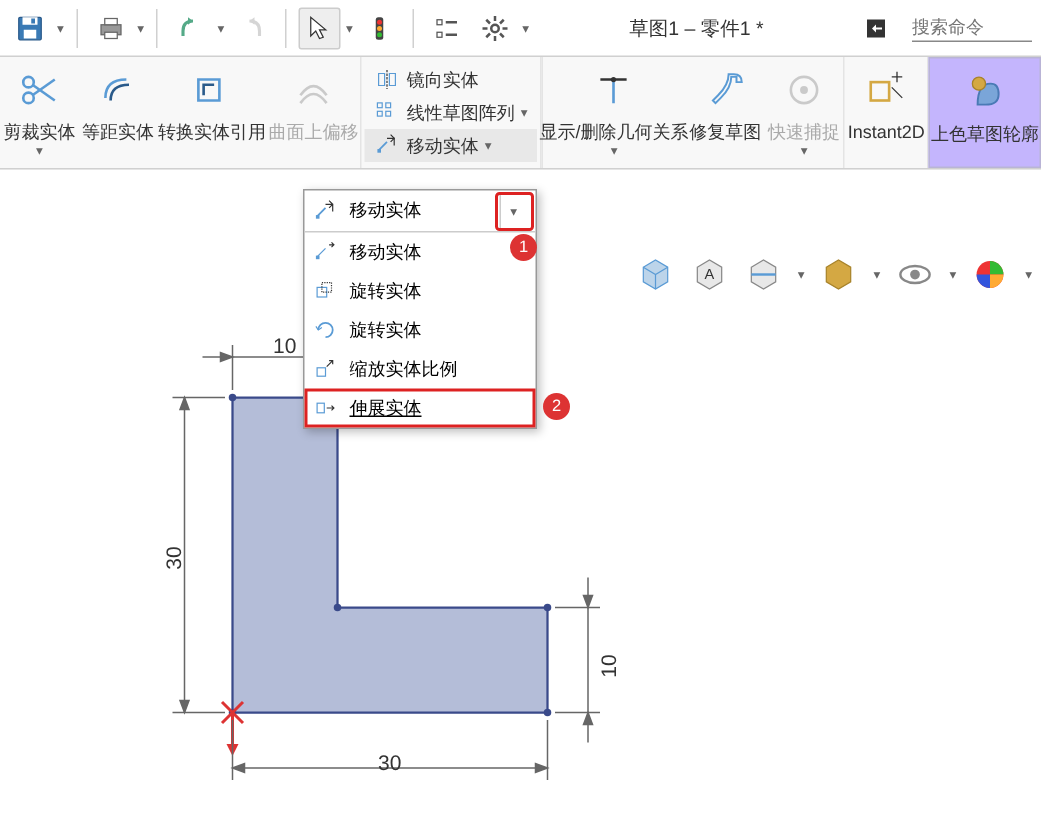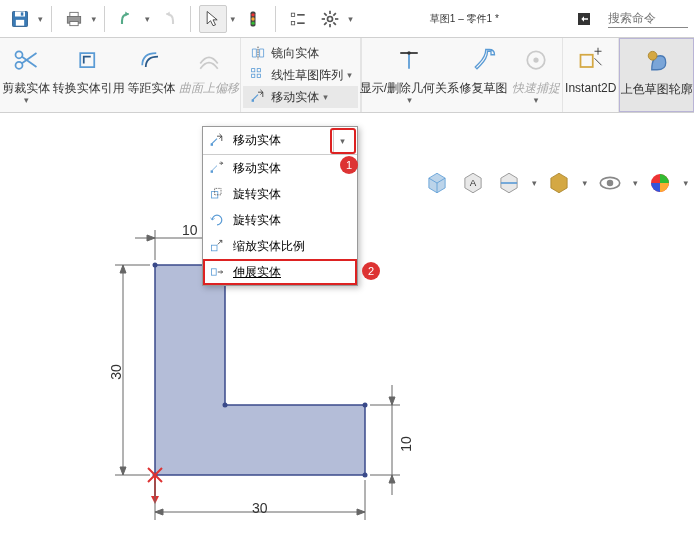--- a/index.html
+++ b/index.html
@@ -1,35 +1,35 @@
 <!DOCTYPE html>
 <html><head>
 <meta charset="utf-8">
 <style>
   * { box-sizing: border-box; margin: 0; padding: 0; }
   body { font-family: "Microsoft YaHei", sans-serif; font-size: 12px; background: #fff; width: 694px; height: 556px; overflow: hidden; position: relative; }
   .qat { height: 38px; border-bottom: 1px solid #d0d0d0; display: flex; align-items: center; padding: 0 6px; gap: 4px; }
   .qat .sep { width: 1px; height: 26px; background: #d0d0d0; margin: 0 4px; }
   .qat .qbtn { width: 28px; height: 28px; display: flex; align-items: center; justify-content: center; border-radius: 2px; }
   .qat .qbtn svg { width: 20px; height: 20px; }
-  .qat .title { margin-left: auto; margin-right: auto; font-size: 10px; color: #333; }
+  .qat .title { margin-left: auto; margin-right: auto; font-size: 13px; color: #333; }
   .qat .search { display: flex; align-items: center; gap: 16px; }
   .qat .search input { width: 80px; border: none; border-bottom: 1px solid #888; font-size: 12px; padding: 2px 0; outline: none; }
   .ribbon { display: flex; border-bottom: 1px solid #d0d0d0; background: #f8f8f8; }
   .rbtn { display: flex; flex-direction: column; align-items: center; justify-content: flex-start; padding: 6px 6px 4px 6px; min-width: 44px; position: relative; }
   .rbtn .ico { width: 32px; height: 32px; display: flex; align-items: center; justify-content: center; }
   .rbtn .ico svg { width: 28px; height: 28px; }
   .rbtn .lbl { font-size: 12px; line-height: 13px; text-align: center; color: #333; margin-top: 6px; white-space: nowrap; }
   .rbtn.small { min-width: auto; flex-direction: row; padding: 2px 6px; height: 22px; align-items: center; }
   .rbtn.small .ico { width: 18px; height: 18px; }
   .rbtn.small .ico svg { width: 16px; height: 16px; }
   .rbtn.small .lbl { margin: 0 0 0 4px; font-size: 12px; }
-  .rbtn.disabled .lbl { color: #aaa; font-style: italic; }
+  .rbtn.disabled .lbl { color: #aaa; }
   .rbtn.disabled svg { opacity: 0.4; }
-  .rbtn.highlight { background: #e5e5e5; border: 1px solid #b9b4d6; }
+  .rbtn.highlight { background: #c4b5fd; border: 1px solid #b9b4d6; }
   .rgroup { display: flex; flex-direction: column; justify-content: flex-start; padding: 4px 0; border-right: 1px solid #e4e4e4; }
   .rsep { width: 1px; background: #e4e4e4; }
   .dd { font-size: 9px; color: #666; }
   .dropdown { position: absolute; top: 126px; left: 202px; width: 156px; background: #fff; border: 1px solid #999; box-shadow: 2px 2px 6px rgba(0,0,0,0.25); z-index: 50; }
   .dropdown .row { display: flex; align-items: center; height: 26px; padding: 0 6px; gap: 8px; }
   .dropdown .row:first-child { border-bottom: 1px solid #ccc; height: 28px; }
   .dropdown .row svg { width: 16px; height: 16px; flex-shrink: 0; }
   .dropdown .row.hl { outline: 2px solid #d22; outline-offset: -2px; text-decoration: underline; }
   .dropdown .ddarrow { width: 18px; height: 26px; border-left: 1px solid #ccc; display: flex; align-items: center; justify-content: center; margin-left: auto; }
   .callout-box1 { position: absolute; top: 128px; left: 330px; width: 26px; height: 26px; border: 2px solid #d22; border-radius: 3px; z-index: 60; }
@@ -134,34 +134,34 @@
           <line x1="11" y1="12" x2="28" y2="24" stroke="#5a9bd5" stroke-width="2"></line>
           <line x1="11" y1="20" x2="28" y2="8" stroke="#5a9bd5" stroke-width="2"></line>
         </svg>
       </div>
     <div class="lbl">剪裁实体</div>
       <span class="dd">▾</span>
   </div>
   <div class="rbtn">
     <div class="ico">
         <svg viewBox="0 0 32 32">
+          <path d="M6 22 Q6 8 22 8" fill="none" stroke="#5a9bd5" stroke-width="2"></path>
+          <path d="M10 24 Q10 12 24 12" fill="none" stroke="#2a5a8a" stroke-width="2"></path>
+        </svg>
+      </div>
+    <div class="lbl">等距实体</div>
+  </div>
+  <div class="rbtn">
+    <div class="ico">
+        <svg viewBox="0 0 32 32">
           <path d="M6 24 L6 8 L22 8 L22 24 Z" fill="none" stroke="#5a9bd5" stroke-width="2"></path>
           <path d="M10 20 L10 12 L18 12" fill="none" stroke="#2a5a8a" stroke-width="2"></path>
         </svg>
       </div>
     <div class="lbl">转换实体引用</div>
-  </div>
-  <div class="rbtn">
-    <div class="ico">
-        <svg viewBox="0 0 32 32">
-          <path d="M6 22 Q6 8 22 8" fill="none" stroke="#5a9bd5" stroke-width="2"></path>
-          <path d="M10 24 Q10 12 24 12" fill="none" stroke="#2a5a8a" stroke-width="2"></path>
-        </svg>
-      </div>
-    <div class="lbl">等距实体</div>
   </div>
   <div class="rbtn disabled">
     <div class="ico">
         <svg viewBox="0 0 32 32">
           <path d="M6 20 Q16 6 26 20" fill="none" stroke="#888" stroke-width="2"></path>
           <path d="M6 26 Q16 12 26 26" fill="none" stroke="#888" stroke-width="2"></path>
         </svg>
       </div>
     <div class="lbl">曲面上偏移</div>
   </div>

